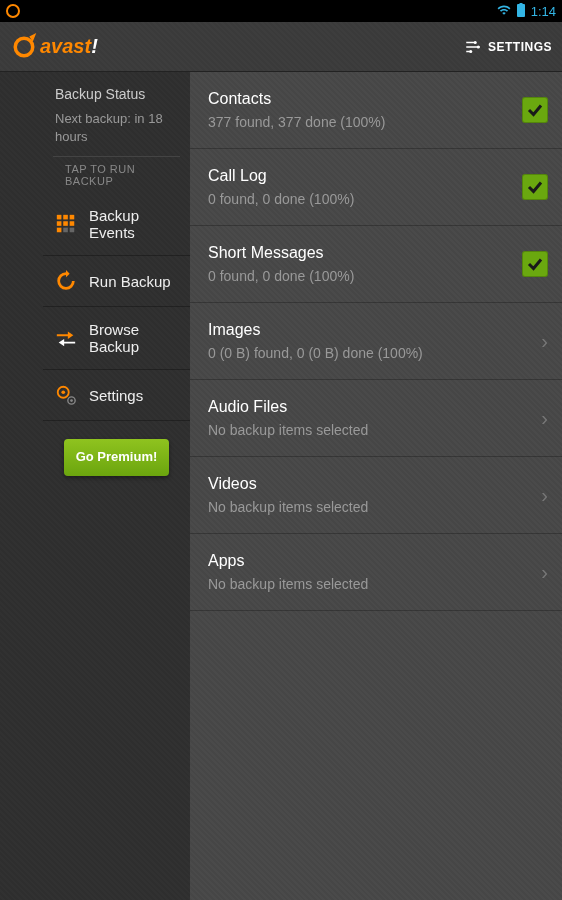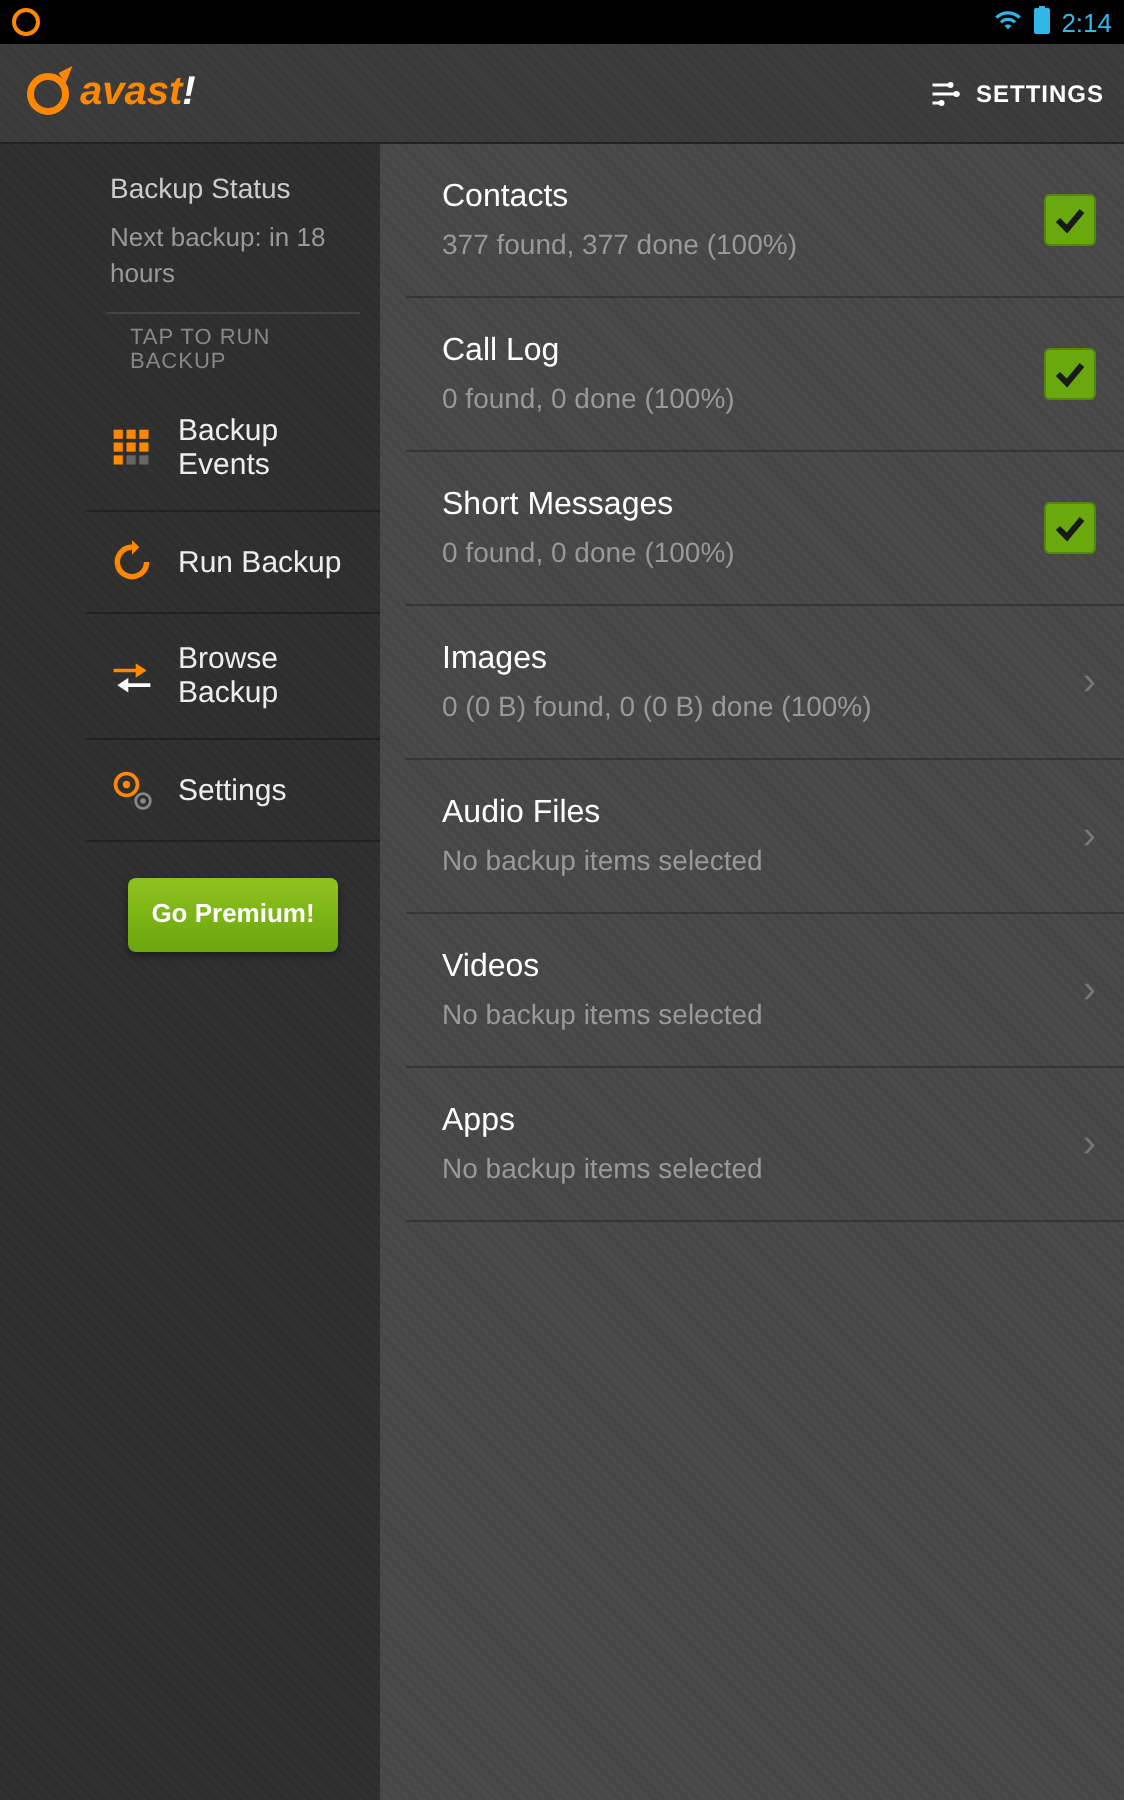--- a/index.html
+++ b/index.html
@@ -110,21 +110,20 @@
     background: #464646;
     background-image: repeating-linear-gradient(45deg, #464646 0, #464646 2px, #4a4a4a 2px, #4a4a4a 4px);
     overflow-y: auto;
   }
   .backup-item {
     display: flex;
     align-items: center;
     padding: 18px 14px 18px 18px;
     border-bottom: 1px solid rgba(0,0,0,0.25);
     cursor: pointer;
-    margin-left: 13px;
   }
   .backup-item .info { flex: 1; }
   .backup-item .label { color: #fff; font-size: 16px; margin-bottom: 6px; }
   .backup-item .status { color: #999; font-size: 14px; }
   .checkbox {
     width: 26px; height: 26px;
     background: #6aa80f;
     border-radius: 3px;
     display:flex; align-items:center; justify-content:center;
     box-shadow: inset 0 0 0 1px rgba(0,0,0,0.2);
@@ -143,21 +142,21 @@
       <svg width="14" height="14" viewBox="0 0 24 24" fill="#33b5e5">
           <path d="M1 9l2 2c4.97-4.97 13.03-4.97 18 0l2-2C16.93 2.93 7.07 2.93 1 9zm8 8l3 3 3-3c-1.66-1.66-4.34-1.66-6 0zm-4-4l2 2c2.76-2.76 7.24-2.76 10 0l2-2C15.14 9.14 8.86 9.14 5 13z"></path>
         </svg>
     </span>
     <span class="battery-icon">
       <svg width="8" height="14" viewBox="0 0 8 14" fill="#33b5e5">
           <rect x="0" y="1" width="8" height="13" rx="1"></rect>
           <rect x="2.5" y="0" width="3" height="2"></rect>
         </svg>
     </span>
-    <span class="clock">2:14</span>
+    <span class="clock">1:14</span>
   </div>
 </div>
 
 <div class="app-header">
   <div class="logo">
     <svg class="logo-icon" viewBox="0 0 32 32">
       <circle cx="16" cy="16" r="10" fill="none" stroke="#ff8800" stroke-width="4"></circle>
       <path d="M 22 4 L 30 0 L 26 10 Z" fill="#ff8800"></path>
     </svg>
     <span class="logo-text"><span class="orange">avast</span><span>!</span></span>

